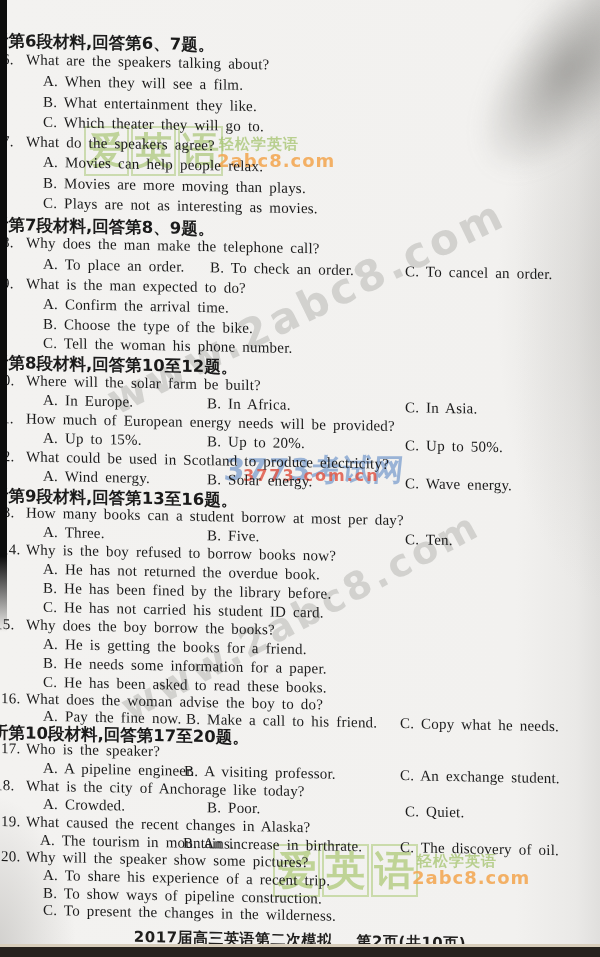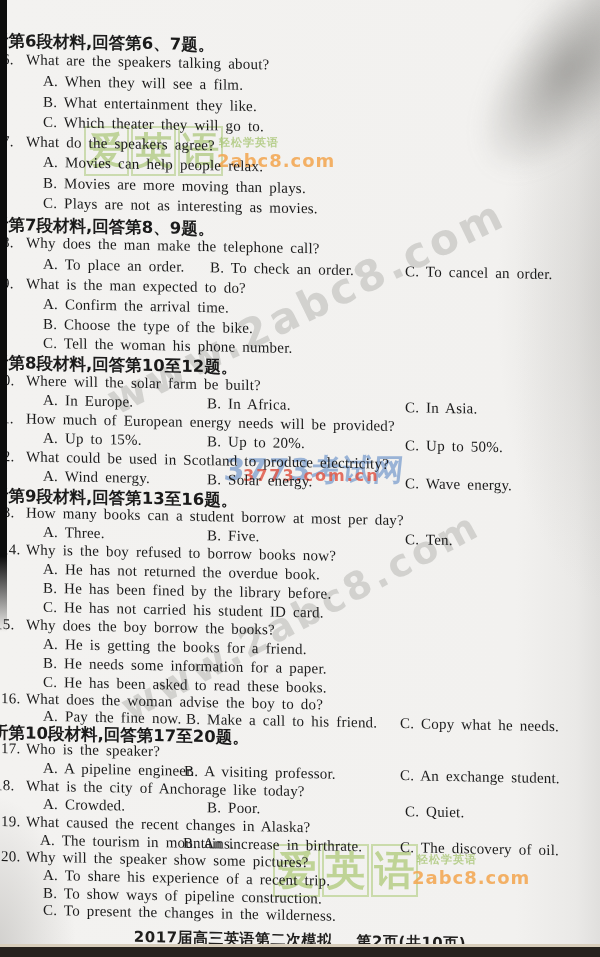--- a/index.html
+++ b/index.html
@@ -43,21 +43,21 @@
 
   
   .wm{position:absolute;z-index:3;pointer-events:none;}
   .wm-boxes{display:flex;gap:2px;}
   .wm-char{
     width:41px;height:46px;border:2px solid rgba(164,195,110,.5);
     color:rgba(164,195,110,.66);font-family:"DejaVu Sans",sans-serif;font-weight:bold;
     font-size:37px;line-height:46px;text-align:center;
   }
   .wm-bottom .wm-char{width:43px;height:49px;font-size:40px;line-height:49px;border-color:rgba(170,200,115,.55);color:rgba(170,200,115,.72);}
-  .wm-slogan{font-family:Liberation Sans, sans-serif;font-weight:bold;font-size:11px;color:rgba(164,195,110,.75);letter-spacing:1px;}
+  .wm-slogan{font-family:Liberation Sans, sans-serif;font-weight:bold;font-size:15px;color:rgba(164,195,110,.75);letter-spacing:1px;}
   .wm-site{font-family:"DejaVu Sans",sans-serif;font-weight:bold;font-size:18px;color:rgba(243,168,85,.9);letter-spacing:1px;}
   .wm-diag{
     font-family:"DejaVu Sans",sans-serif;font-weight:bold;font-size:42px;letter-spacing:4px;
     color:rgba(178,177,173,.5);transform-origin:0 50%;
   }
   .wm-diag-upper{left:110px;top:378px;transform:rotate(-26deg);}
   .wm-diag-lower{left:124px;top:688px;transform:rotate(-28deg);font-size:38px;}
   .wm-blue{
     left:224px;top:450px;font-family:"DejaVu Sans",sans-serif;font-weight:bold;font-size:30px;
     color:rgba(98,140,198,.62);transform:skewX(-6deg);letter-spacing:1px;

